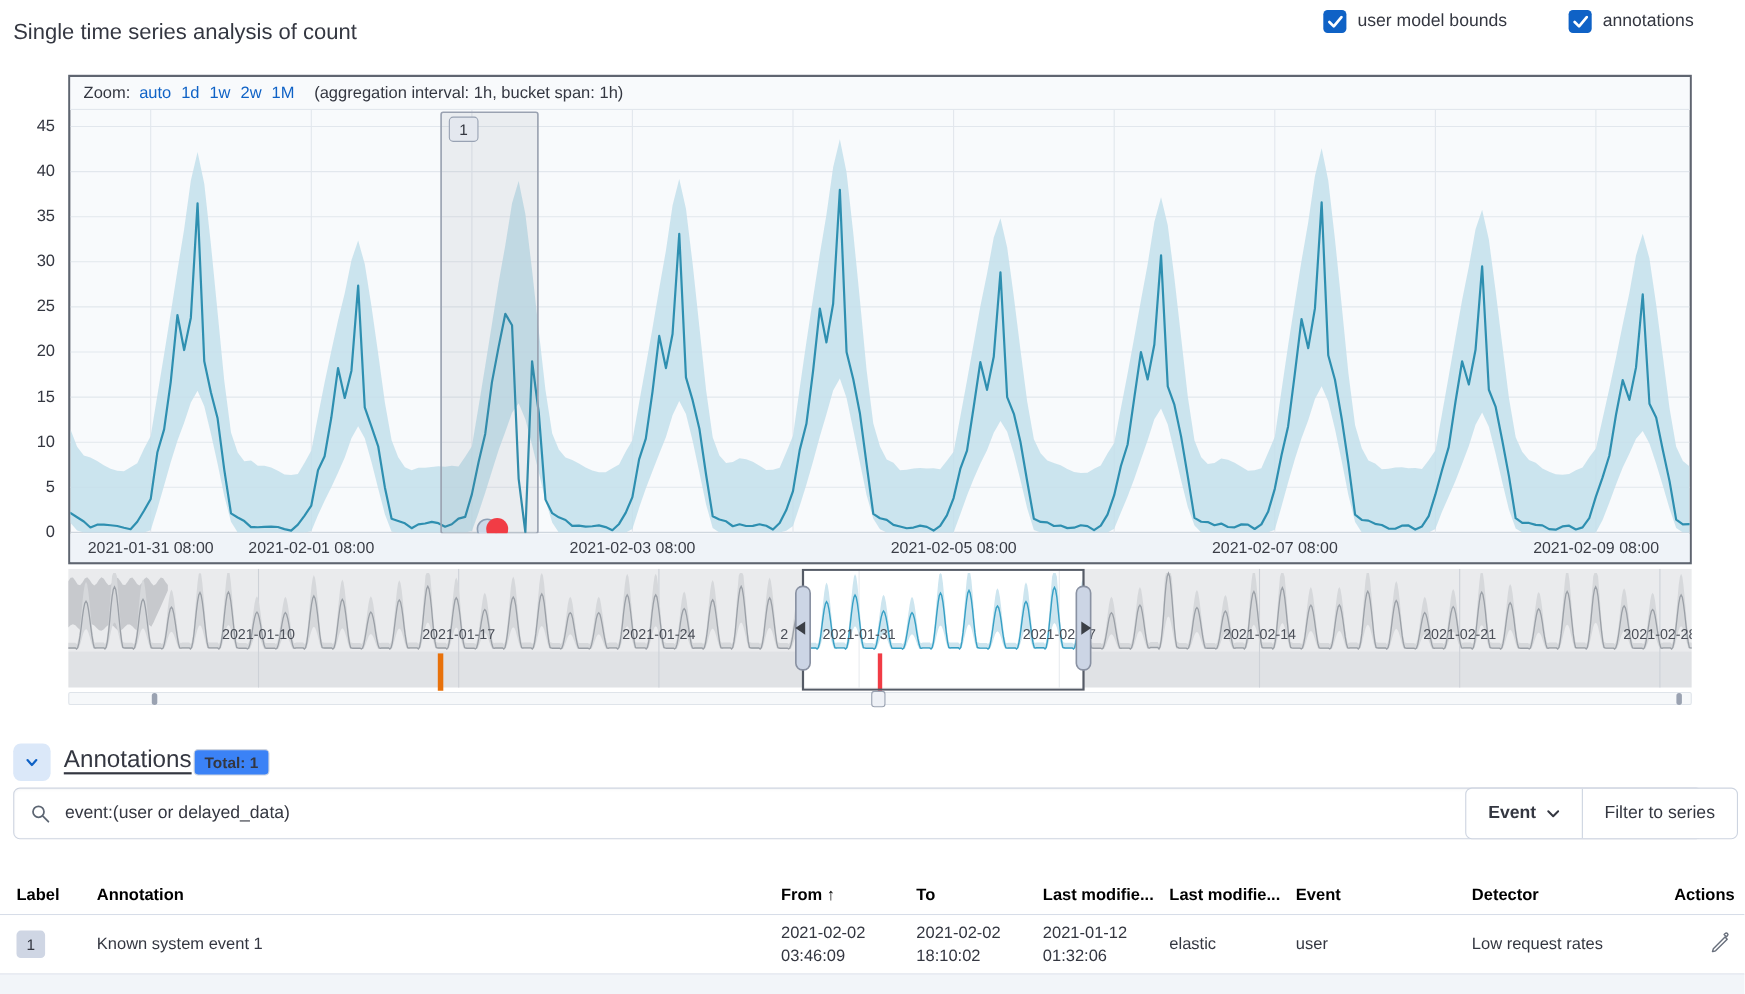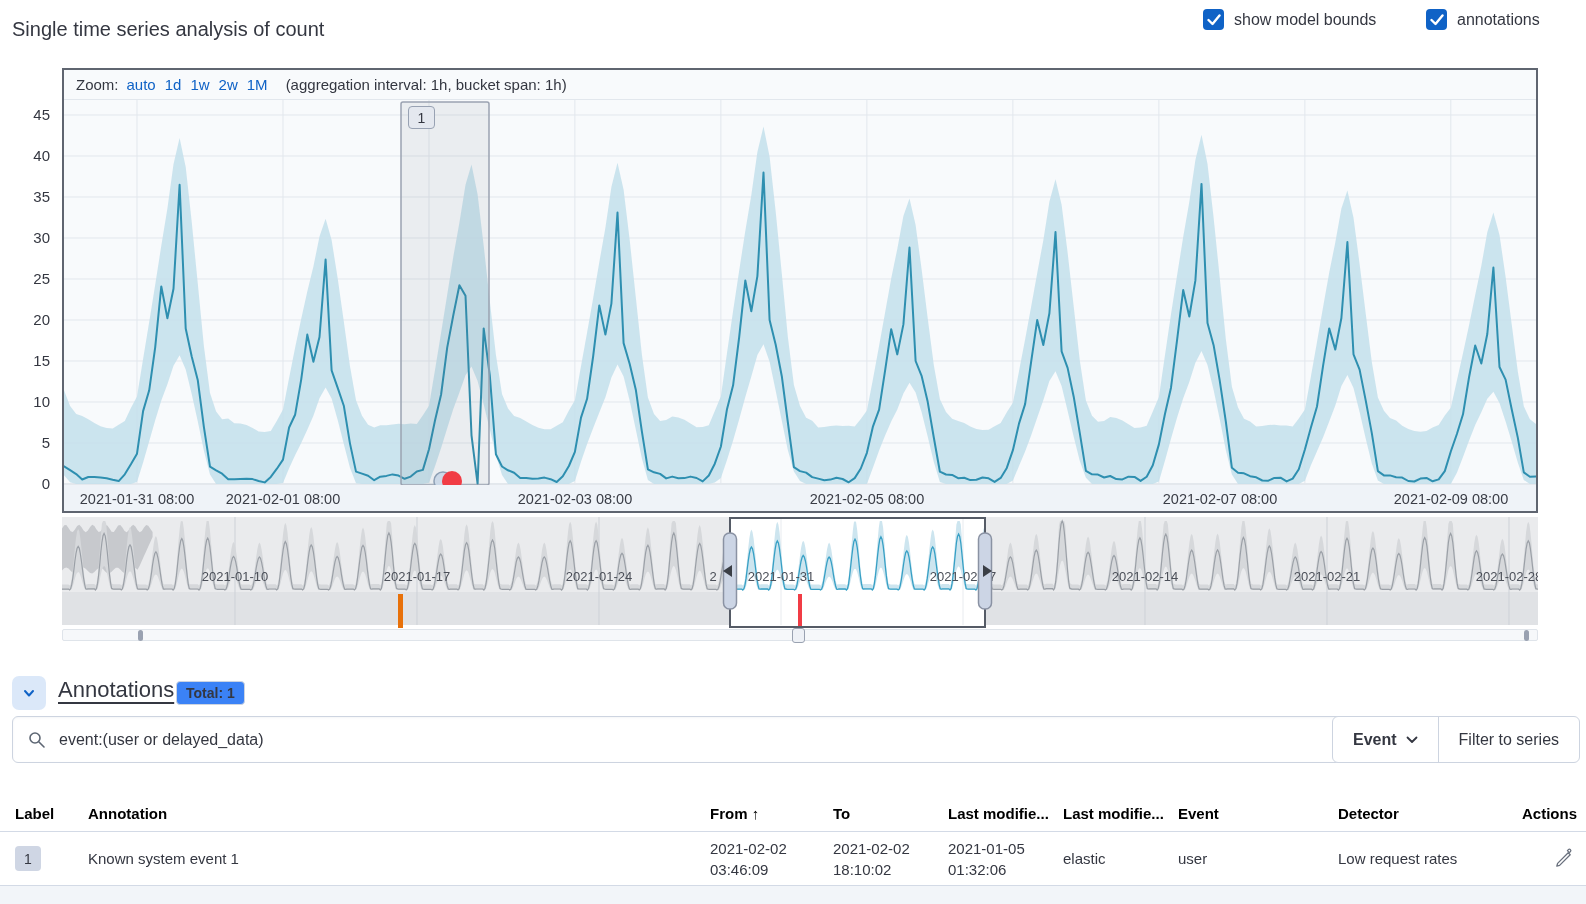--- a/index.html
+++ b/index.html
@@ -60,21 +60,21 @@
 <body>
 <div id="app">
 
   <div class="page-title">Single time series analysis of count</div>
   <div class="cb-item" style="left:1203px">
     <span class="cb-box">
       <svg width="14" height="12" viewBox="0 0 14 12">
           <polyline points="1.5,6 5.5,10 12.5,1.5" fill="none" stroke="#fff" stroke-width="2.4" stroke-linecap="round" stroke-linejoin="round"></polyline>
         </svg>
     </span>
-    <span>show model bounds</span>
+    <span>user model bounds</span>
   </div>
   <div class="cb-item" style="left:1426px">
     <span class="cb-box">
       <svg width="14" height="12" viewBox="0 0 14 12">
           <polyline points="1.5,6 5.5,10 12.5,1.5" fill="none" stroke="#fff" stroke-width="2.4" stroke-linecap="round" stroke-linejoin="round"></polyline>
         </svg>
     </span>
     <span>annotations</span>
   </div>
 
@@ -124,21 +124,21 @@
         <circle cx="379" cy="381" r="9" fill="#ccd9e8" stroke="#8ea0b5" stroke-width="1.5"></circle>
         <circle cx="388" cy="381" r="10" fill="#f13c45"></circle>
       </svg>
     </div>
   <div class="axis-row"></div>
   <div id="x-axis">
       <div class="x-tick" style="left: 137px;">2021-01-31 08:00</div>
       <div class="x-tick" style="left: 283px;">2021-02-01 08:00</div>
       <div class="x-tick" style="left: 575px;">2021-02-03 08:00</div>
       <div class="x-tick" style="left: 867px;">2021-02-05 08:00</div>
-      <div class="x-tick" style="left: 1220px;">2021-02-07 08:00</div>
+      <div class="x-tick" style="left: 1159px;">2021-02-07 08:00</div>
       <div class="x-tick" style="left: 1451px;">2021-02-09 08:00</div>
     </div>
   <div class="ann-badge-main" id="ann-badge" style="left: 408px; top: 106px;">1</div>
 
   <div id="ctx-wrap">
       <svg width="1476" height="111">
         <rect x="0" y="0" width="1476" height="75" fill="#eaebed"></rect>
         <rect x="0" y="75" width="1476" height="33" fill="#e0e2e5"></rect>
         <line x1="173" y1="0" x2="173" y2="108" stroke="#cdd1d7" stroke-width="1"></line>
         <line x1="355" y1="0" x2="355" y2="108" stroke="#cdd1d7" stroke-width="1"></line>
@@ -243,21 +243,21 @@
       <div>Known system event 1</div>
       <div class="cell-2l">
         <div>2021-02-02</div>
         <div>03:46:09</div>
       </div>
       <div class="cell-2l">
         <div>2021-02-02</div>
         <div>18:10:02</div>
       </div>
       <div class="cell-2l">
-        <div>2021-01-05</div>
+        <div>2021-01-12</div>
         <div>01:32:06</div>
       </div>
       <div>elastic</div>
       <div>user</div>
       <div>Low request rates</div>
       <div class="actions-cell"><svg width="19" height="19" viewBox="0 0 19 19" style="display:inline-block">
           <path d="M3.6 15.4l-.8 2.8 2.8-.8L16.2 6.8l-2-2z" fill="none" stroke="#69707d" stroke-width="1.3" stroke-linejoin="round"></path>
           <path d="M13.4 2.6l2 2 1-1a1.4 1.4 0 0 0-2-2z" fill="none" stroke="#69707d" stroke-width="1.3" stroke-linejoin="round"></path>
         </svg></div>
     </div>

